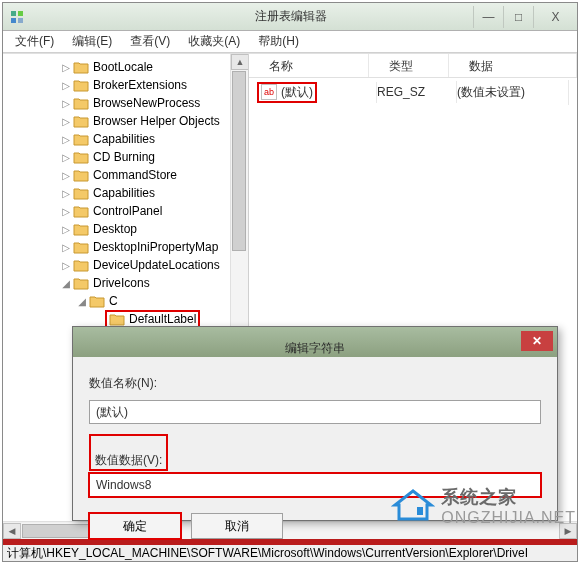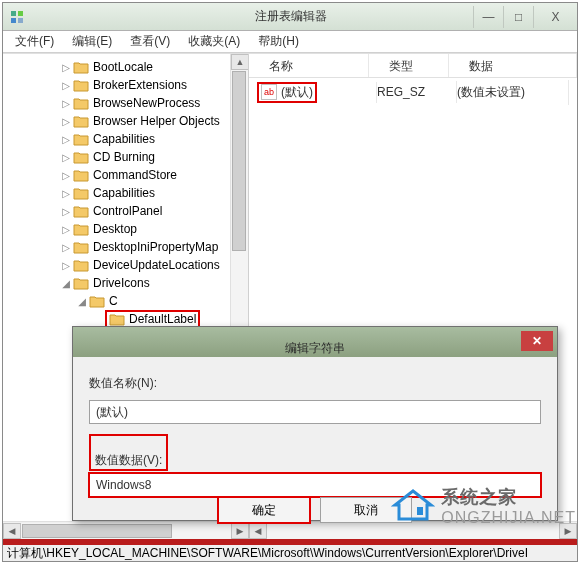--- a/index.html
+++ b/index.html
@@ -37,21 +37,21 @@
 .scroll-track-v{flex:1;background:#f4f4f4}
 .scroll-thumb-v{height:180px;width:14px;background:#d0d0d0;border:1px solid #b0b0b0;margin:1px}
 
 .dialog{position:absolute;left:72px;top:326px;width:486px;height:195px;background:#f0f0f0;border:1px solid #707070;box-shadow:3px 3px 8px rgba(0,0,0,0.3)}
 .dialog-titlebar{height:30px;background:linear-gradient(180deg,#a8bca0 0%,#8ca080 100%);display:flex;align-items:flex-end;justify-content:center;position:relative}
 .dialog-title{color:#2a2a2a}
 .dialog-close{position:absolute;right:4px;top:4px;width:32px;height:20px;background:#c84040;display:flex;align-items:center;justify-content:center;color:#fff;font-weight:bold}
 .dialog-body{padding:12px 16px}
 .field-label{color:#333;margin-bottom:8px;margin-top:6px}
 .text-input{width:100%;height:24px;background:#fff;border:1px solid #a0a0a0;padding:2px 6px;color:#333}
-.dlg-buttons{display:flex;justify-content:center;gap:10px;}
+.dlg-buttons{display:flex;justify-content:flex-start;gap:10px;margin-top:16px}
 .dlg-btn{width:92px;height:26px;background:#f4f4f4;border:1px solid #a0a0a0;display:flex;align-items:center;justify-content:center}
 .red-box{border:2px solid #e00000}
 .red-box-inset{outline:2px solid #e00000;outline-offset:-1px}
 
 .watermark{position:absolute;right:6px;bottom:40px;display:flex;align-items:center;gap:6px;pointer-events:none}
 .wm-text{color:#6a6a6a;font-size:18px;font-weight:bold;letter-spacing:1px}
 .wm-sub{color:#9a9a9a;font-size:16px;letter-spacing:1px}
 </style>
 </head>
 <body>

